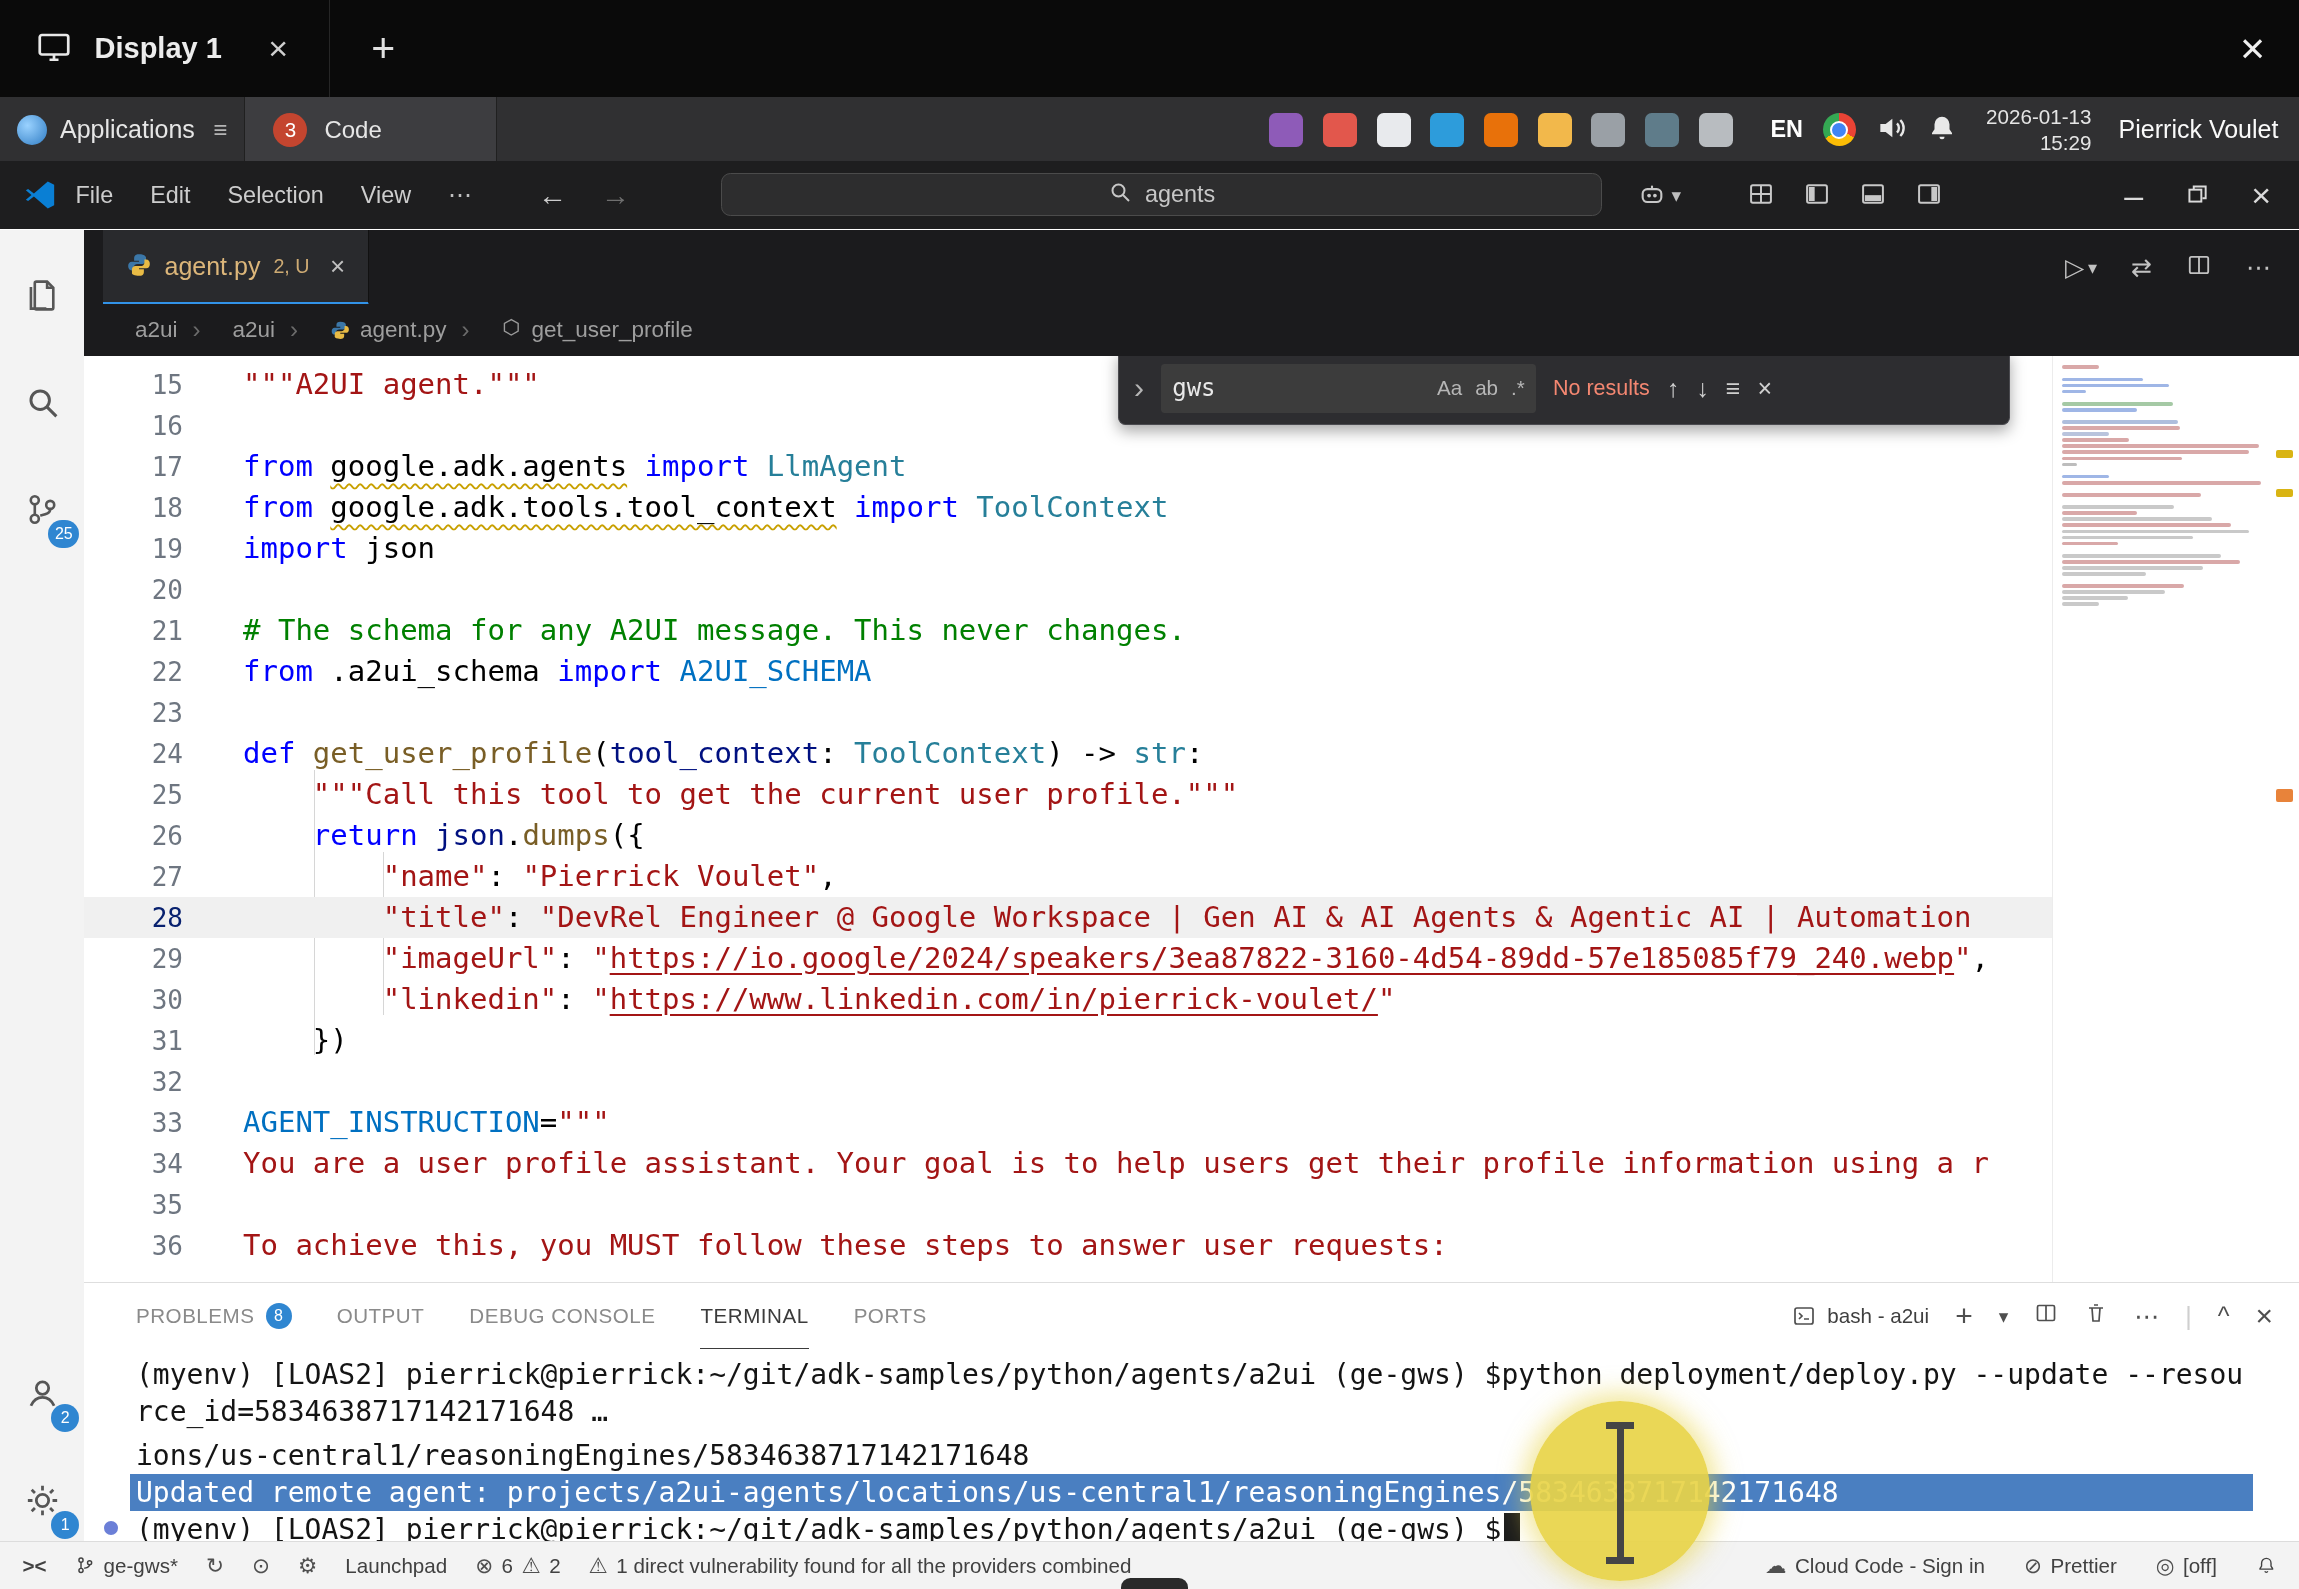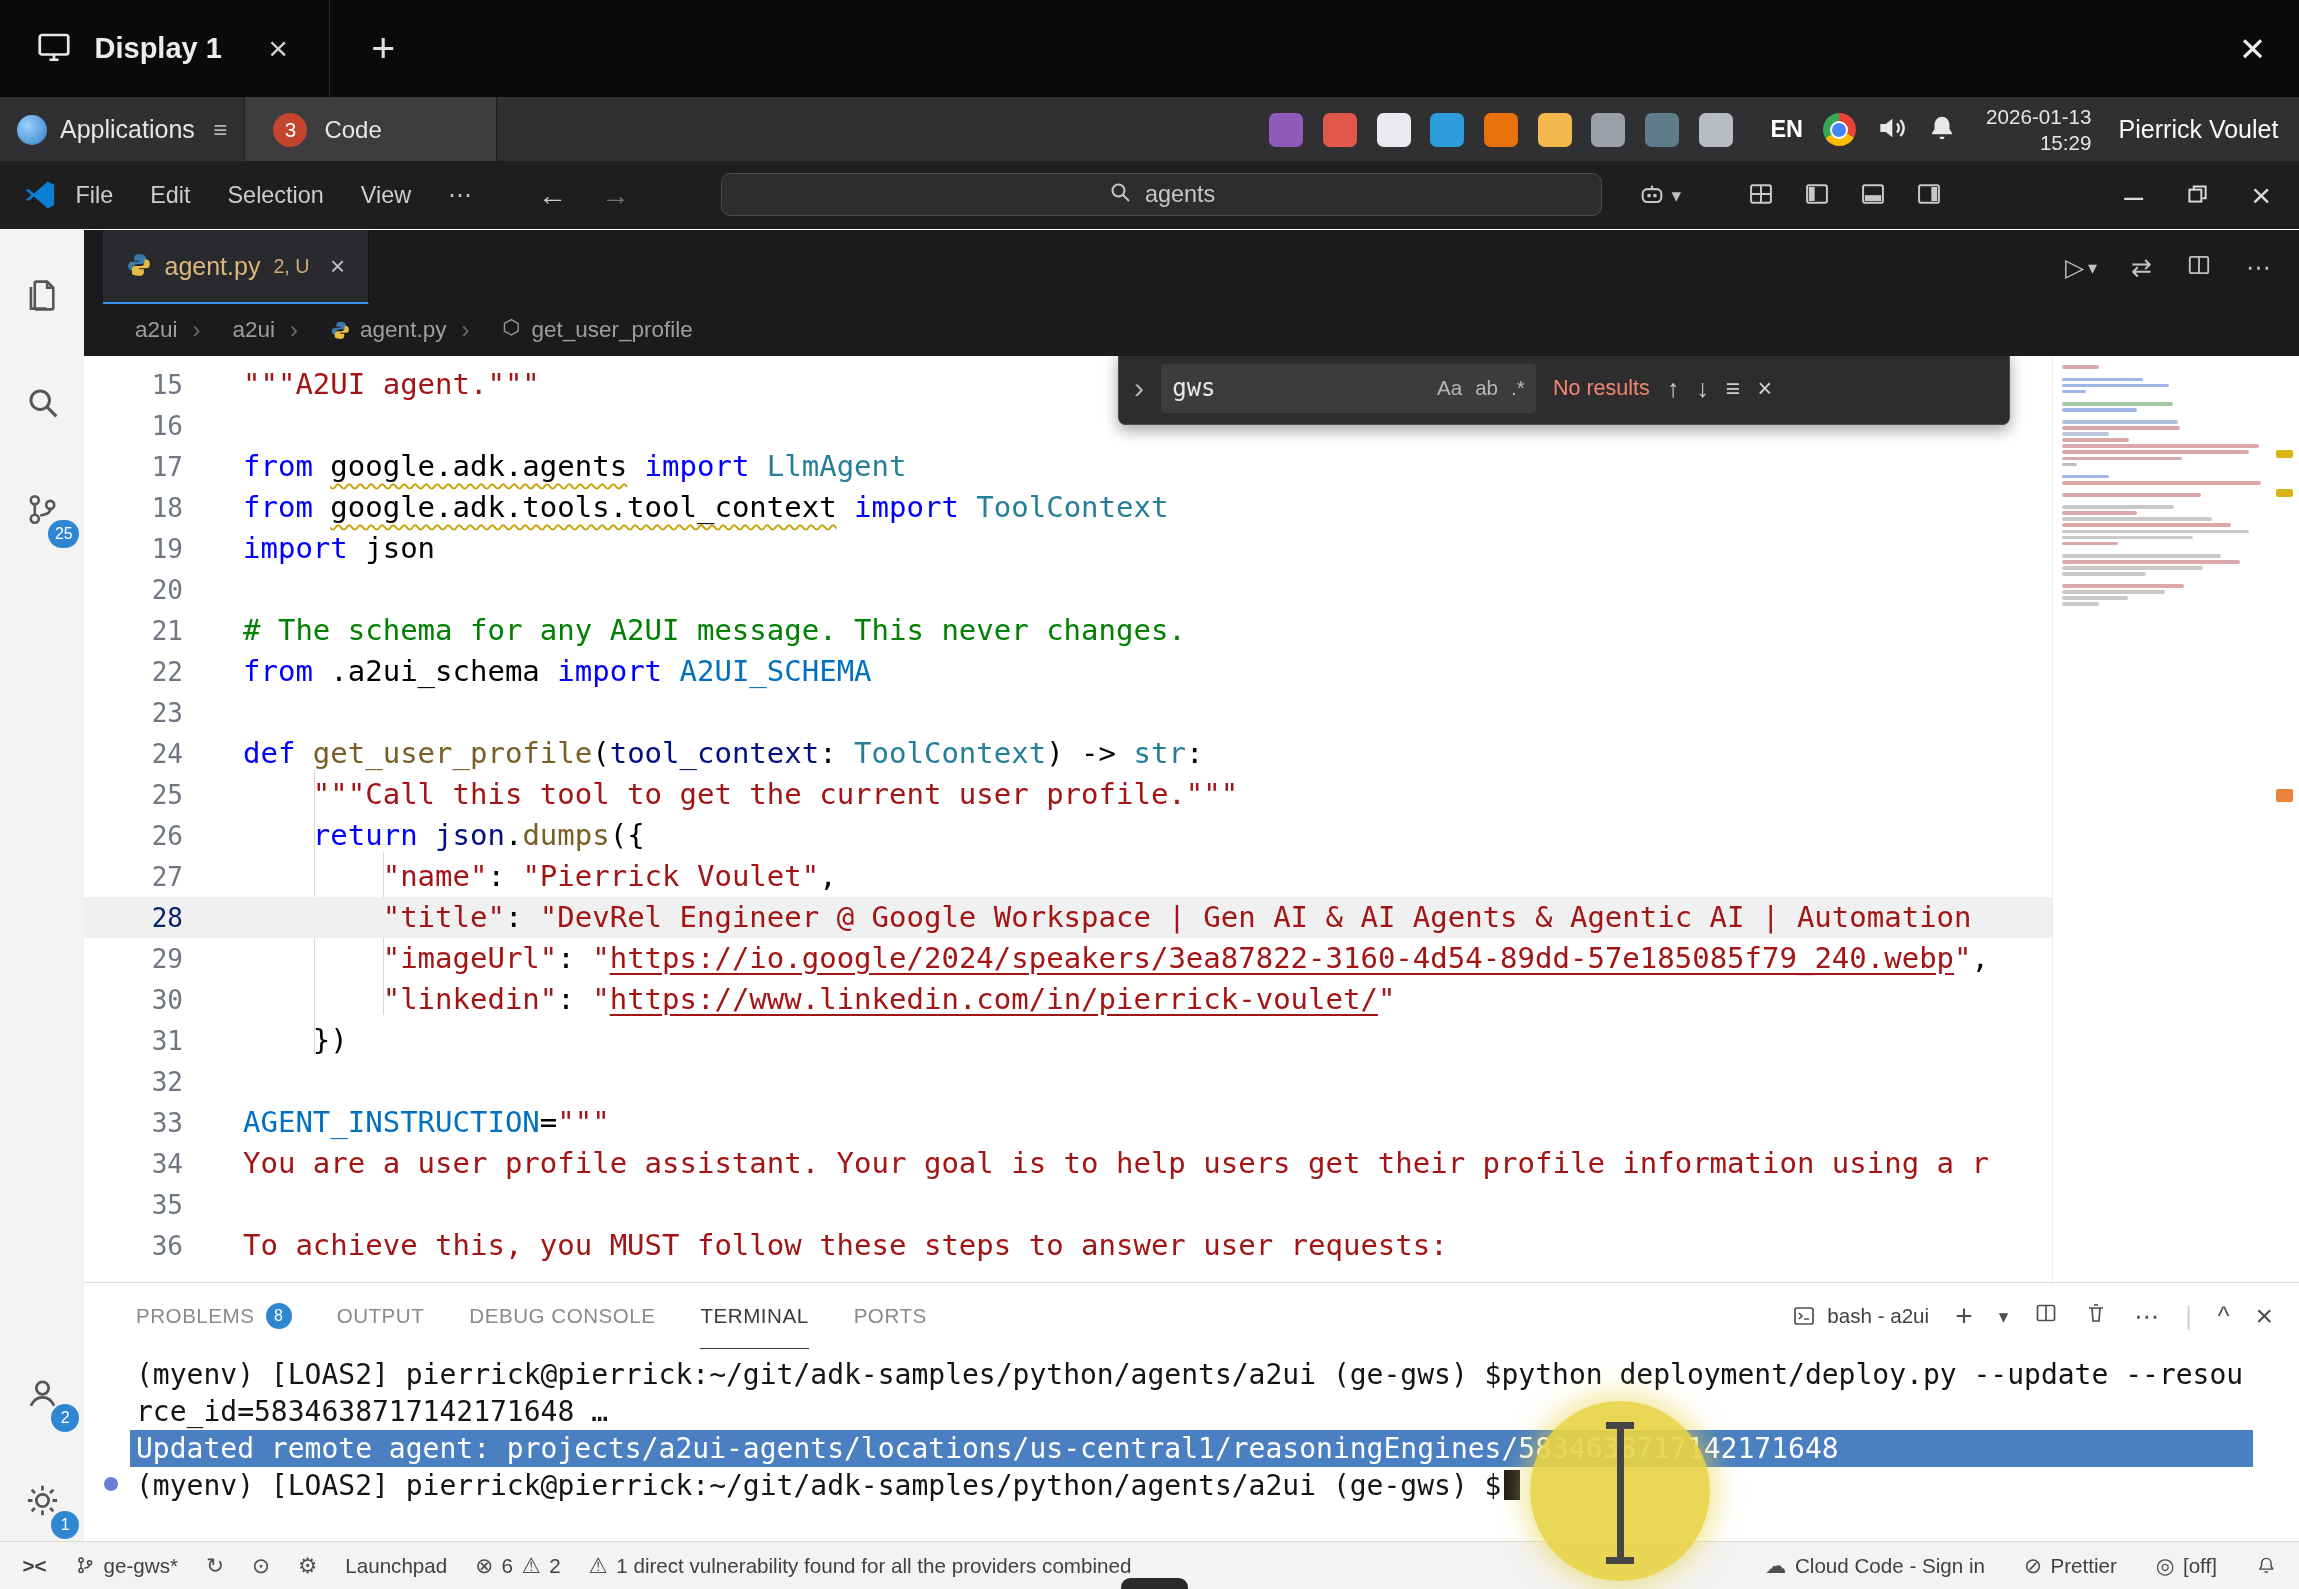--- a/index.html
+++ b/index.html
@@ -459,20 +459,21 @@
             </svg></span>
         <span>⋯</span>
         <span class="psep">|</span>
         <span>^</span>
         <span style="font-size:30px">×</span>
       </div>
     </div>
     <div class="term">
       <div class="trow"><span>(myenv) [LOAS2] pierrick@pierrick:~/git/adk-samples/python/agents/a2ui (ge-gws) $python deployment/deploy.py --update --resou</span></div>
       <div class="trow"><span>rce_id=5834638717142171648 …</span></div>
+      <div class="trow gap"><span>ions/us-central1/reasoningEngines/5834638717142171648</span></div>
       <div class="trow sel"><span>Updated remote agent: projects/a2ui-agents/locations/us-central1/reasoningEngines/5834638717142171648</span></div>
       <div class="trow"><span class="deco"></span><span>(myenv) [LOAS2] pierrick@pierrick:~/git/adk-samples/python/agents/a2ui (ge-gws) $</span><span class="tcursor"></span></div>
     </div>
   </div>
 
   <div class="statusbar">
     <span class="sb-item">
         <b>&gt;&lt;</b>
       </span>
     <span class="sb-item">

